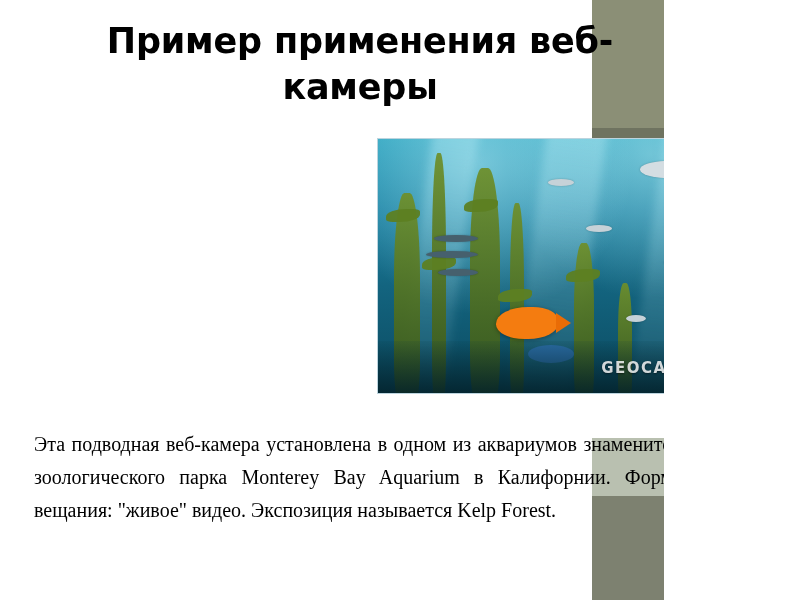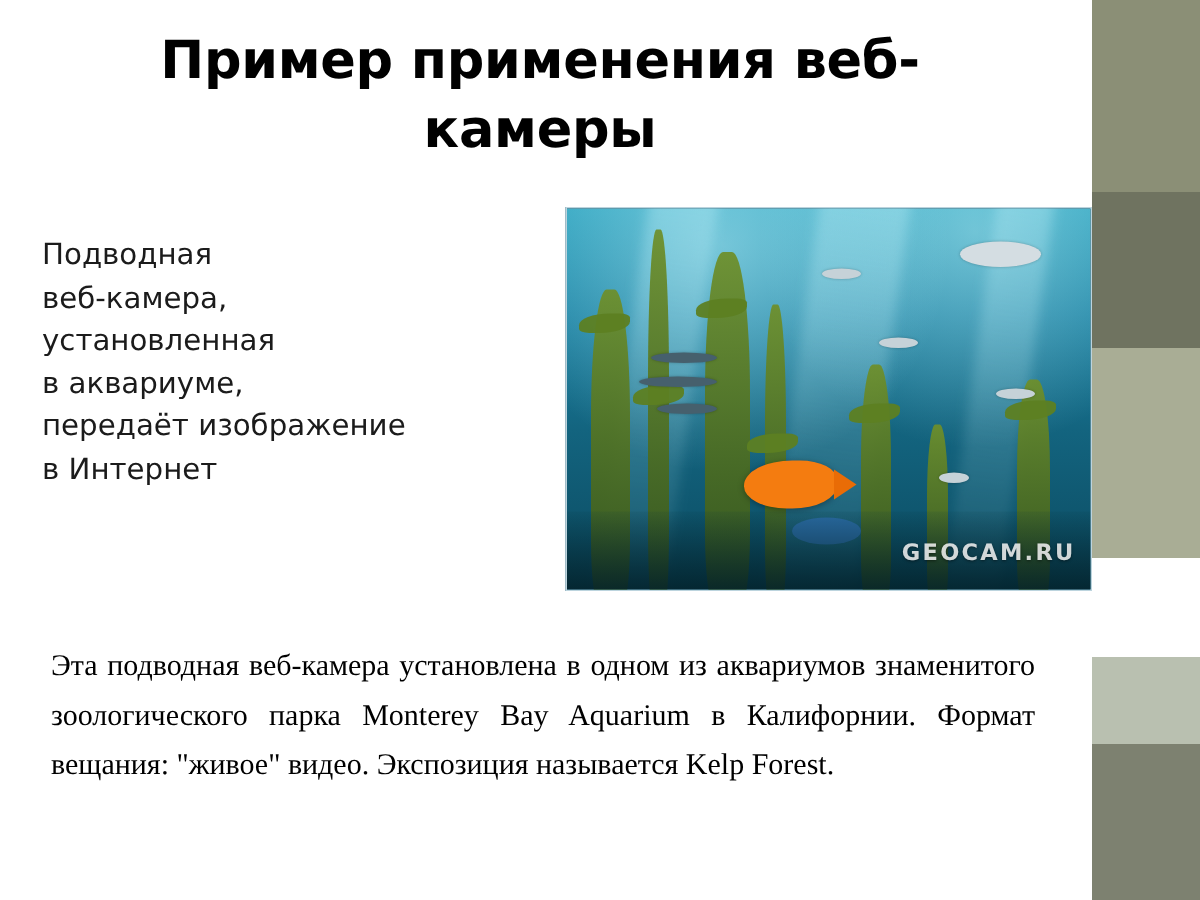--- a/index.html
+++ b/index.html
@@ -8,21 +8,21 @@
   }
   body {
     width: 800px;
     height: 600px;
     background: #ffffff;
     font-family: "Liberation Sans", sans-serif;
     overflow: hidden;
   }
   #slide {
     position: relative;
-    width: 800px;
+    width: 664px;
     height: 600px;
     background: #ffffff;
     overflow: hidden;
   }
 
   
   #right-bar {
     position: absolute;
     top: 0;
     right: 0;
@@ -204,26 +204,20 @@
     <div class="bar-block" style="top:128px;height:104px;background:#6f7360;"></div>
     <div class="bar-block" style="top:232px;height:140px;background:#a9ad95;"></div>
     <div class="bar-block" style="top:372px;height:66px;background:#ffffff;"></div>
     <div class="bar-block" style="top:438px;height:58px;background:#b9c0b0;"></div>
     <div class="bar-block" style="top:496px;height:104px;background:#7d8170;"></div>
     <div class="bar-left-strip"></div>
   </div>
 
   <div id="title">Пример применения веб-камеры</div>
 
-  <div id="caption">Подводная
-веб-камера,
-установленная
-в аквариуме,
-передаёт изображение
-в Интернет</div>
 
   <div id="photo">
     <div class="water"></div>
 
     <div class="shaft" style="left:36px;"></div>
     <div class="shaft" style="left:150px;width:60px;"></div>
     <div class="shaft" style="left:268px;width:38px;"></div>
 
     <div class="kelp" style="left:16px;height:210px;"></div>
     <div class="kelp thin" style="left:54px;height:250px;"></div>

